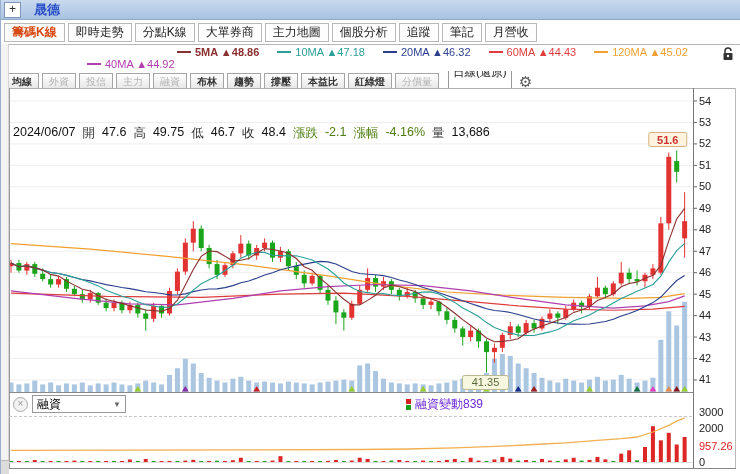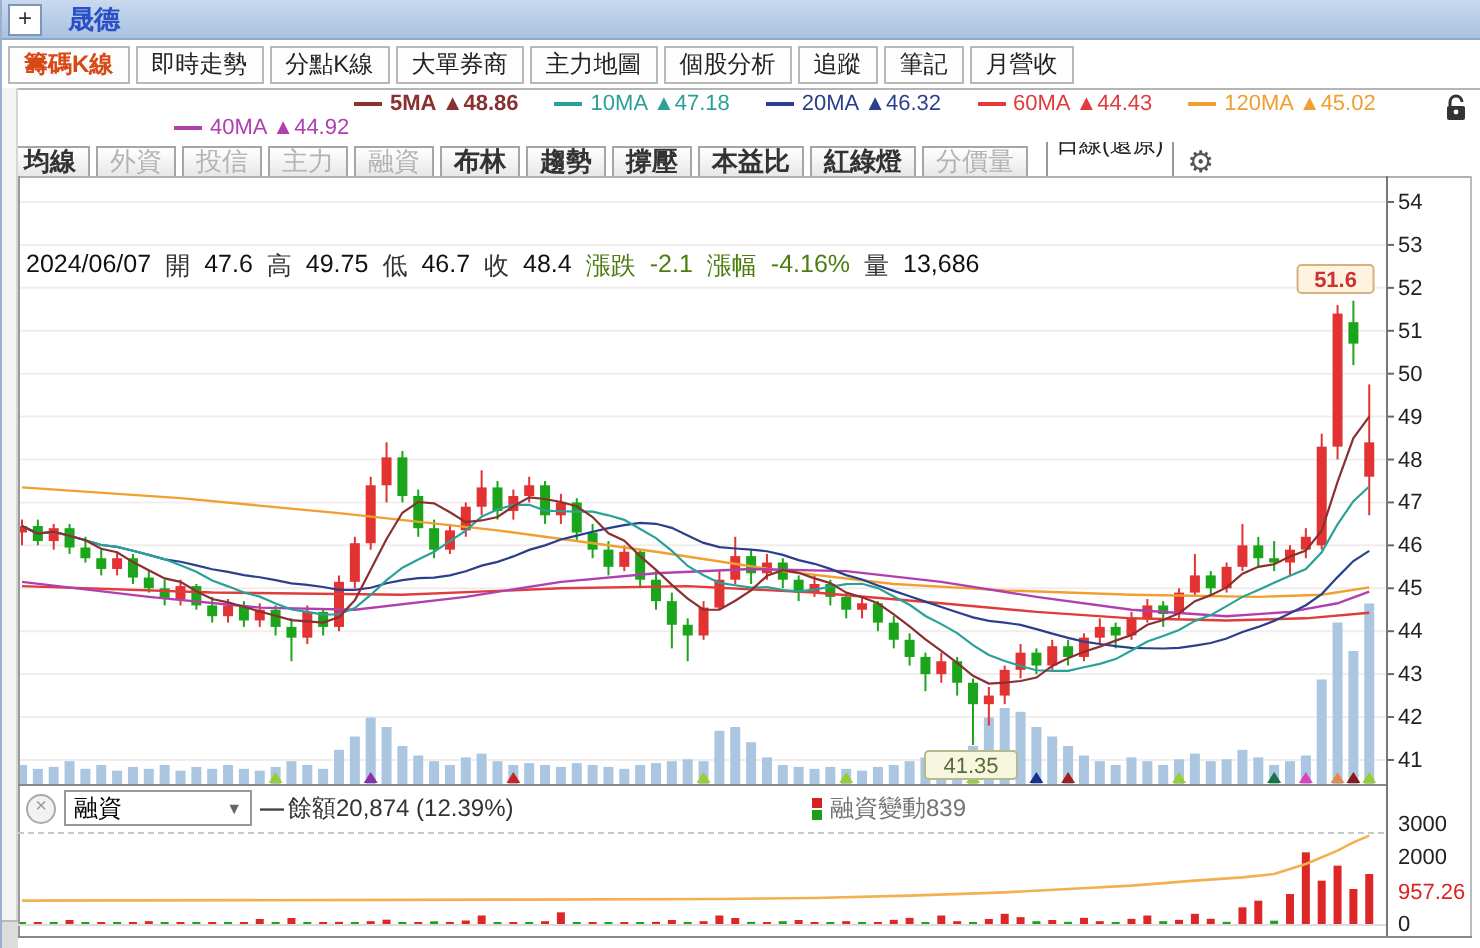--- a/index.html
+++ b/index.html
@@ -21,42 +21,42 @@
   .ma-area{position:relative;height:26px;background:#fff;font-size:11px;}
   .ma-row{position:absolute;display:flex;gap:18px;white-space:nowrap;}
   .ma-row.row1{top:1px;left:176px;}
   .ma-row.row2{top:13px;left:86px;text-align:right;}
   .ma-item{display:flex;align-items:center;gap:4px;}
   .ma-dash{display:inline-block;width:14px;border-top:2px solid #000;}
   .ma-note{position:absolute;top:3px;right:28px;color:#f050b0;font-size:11px;}
   .lock{position:absolute;top:2px;right:6px;cursor:pointer;}
   
   .toolbar{height:20px;display:flex;align-items:center;padding-left:4px;background:#fff;}
-  .tbtn{border:1px solid #a5a5a5;background:linear-gradient(#ffffff,#e6e6e6);font-size:13px;font-weight:bold;
-        color:#333;padding:1px 6px;margin-right:3px;line-height:13px;cursor:pointer;white-space:nowrap;font-family:Liberation Mono, monospace;}
+  .tbtn{border:1px solid #a5a5a5;background:linear-gradient(#ffffff,#e6e6e6);font-size:10px;font-weight:bold;
+        color:#333;padding:1px 6px;margin-right:3px;line-height:13px;cursor:pointer;white-space:nowrap;}
   .tbtn.off{color:#b3b3b3;font-weight:normal;}
   .period-select{border:1px solid #999;background:#fff;font-size:11.5px;color:#222;display:flex;align-items:center;
         gap:8px;padding:1px 4px;margin-left:6px;cursor:pointer;flex-direction:column;}
   .period-select .dd{font-size:8px;color:#666;}
   .gear{margin-left:7px;font-size:15px;color:#555;cursor:pointer;line-height:15px;}
   
   .chart-region{position:absolute;top:88px;left:0;width:740px;height:386px;}
   .chart-region svg{position:absolute;top:0;left:0;}
   .ohlc{position:absolute;top:2px;left:12px;display:flex;gap:7px;font-size:12.5px;color:#111;white-space:nowrap;margin-top:35px;}
   .ohlc .lab{color:#333;}
   .ohlc .grn{color:#4d7c0f;}
   .divider-row{position:absolute;top:306px;left:9px;width:682px;height:21px;background:#fff;font-size:12px;}
   .circ-x{position:absolute;left:3px;top:3px;width:13px;height:13px;border:1px solid #aaa;border-radius:50%;
           color:#999;background:#f2f2f2;font-size:10px;line-height:12px;text-align:center;cursor:pointer;}
   .sub-select{position:absolute;left:22px;top:1px;width:84px;height:16px;border:1px solid #999;background:#fff;
           display:flex;align-items:center;justify-content:space-between;padding:0 4px;cursor:pointer;}
   .sub-select .dd{font-size:8px;color:#666;}
   .line-legend{position:absolute;left:120px;top:2px;color:#333;}
   .line-legend .dash{color:#444;font-weight:bold;margin-right:2px;}
-  .bars-legend{position:absolute;left:396px;top:2px;color:#737373;display:flex;align-items:center;gap:4px;}
+  .bars-legend{position:absolute;left:396px;top:2px;color:#6d28d9;display:flex;align-items:center;gap:4px;}
   .bars-legend .sq{display:inline-flex;flex-direction:column;gap:1px;}
   .bars-legend .sq i{display:block;width:5px;height:5px;}
   .bars-legend .sq i.r{background:#d42222;}
   .bars-legend .sq i.g{background:#1d9e1d;}
   .left-strip{position:absolute;left:0;top:44px;width:8px;height:430px;background:#f3f3f3;border-right:1px solid #d5d5d5;box-sizing:border-box;}
   .scroll-corner{position:absolute;left:0;top:460px;width:8px;height:14px;background:#dcdcdc;border-top:1px solid #bbb;}
 </style>
 </head>
 <body>
 
@@ -593,23 +593,20 @@
       <span class="lab">量</span>
         <span>13,686</span>
     </div>
 
     <div class="divider-row">
       <div class="circ-x">×</div>
       <div class="sub-select">
         <span>融資</span>
         <span class="dd">▼</span>
       </div>
-      <div class="line-legend">
-        <span class="dash">—</span><span>餘額20,874 (12.39%)</span>
-      </div>
       <div class="bars-legend">
         <span class="sq">
             <i class="r"></i>
             <i class="g"></i>
           </span>
         <span>融資變動839</span>
       </div>
     </div>
   </div>
 

